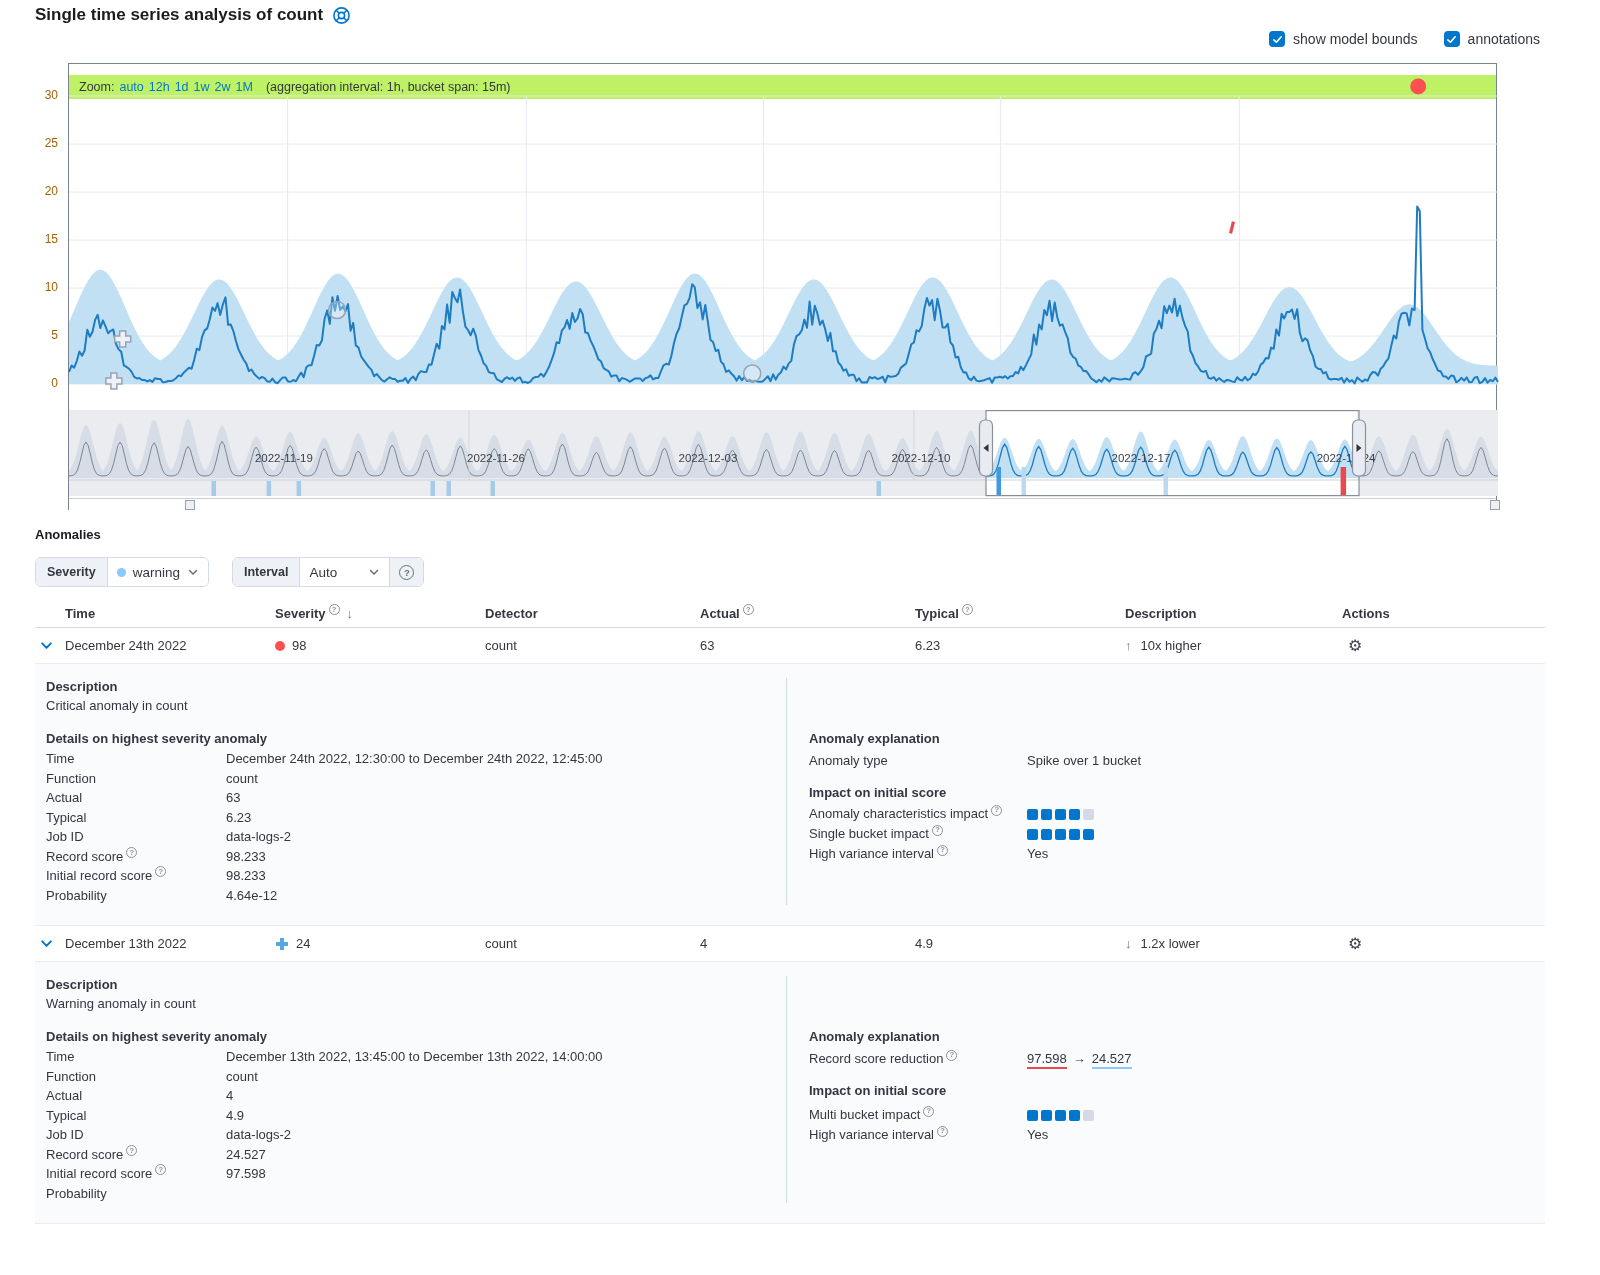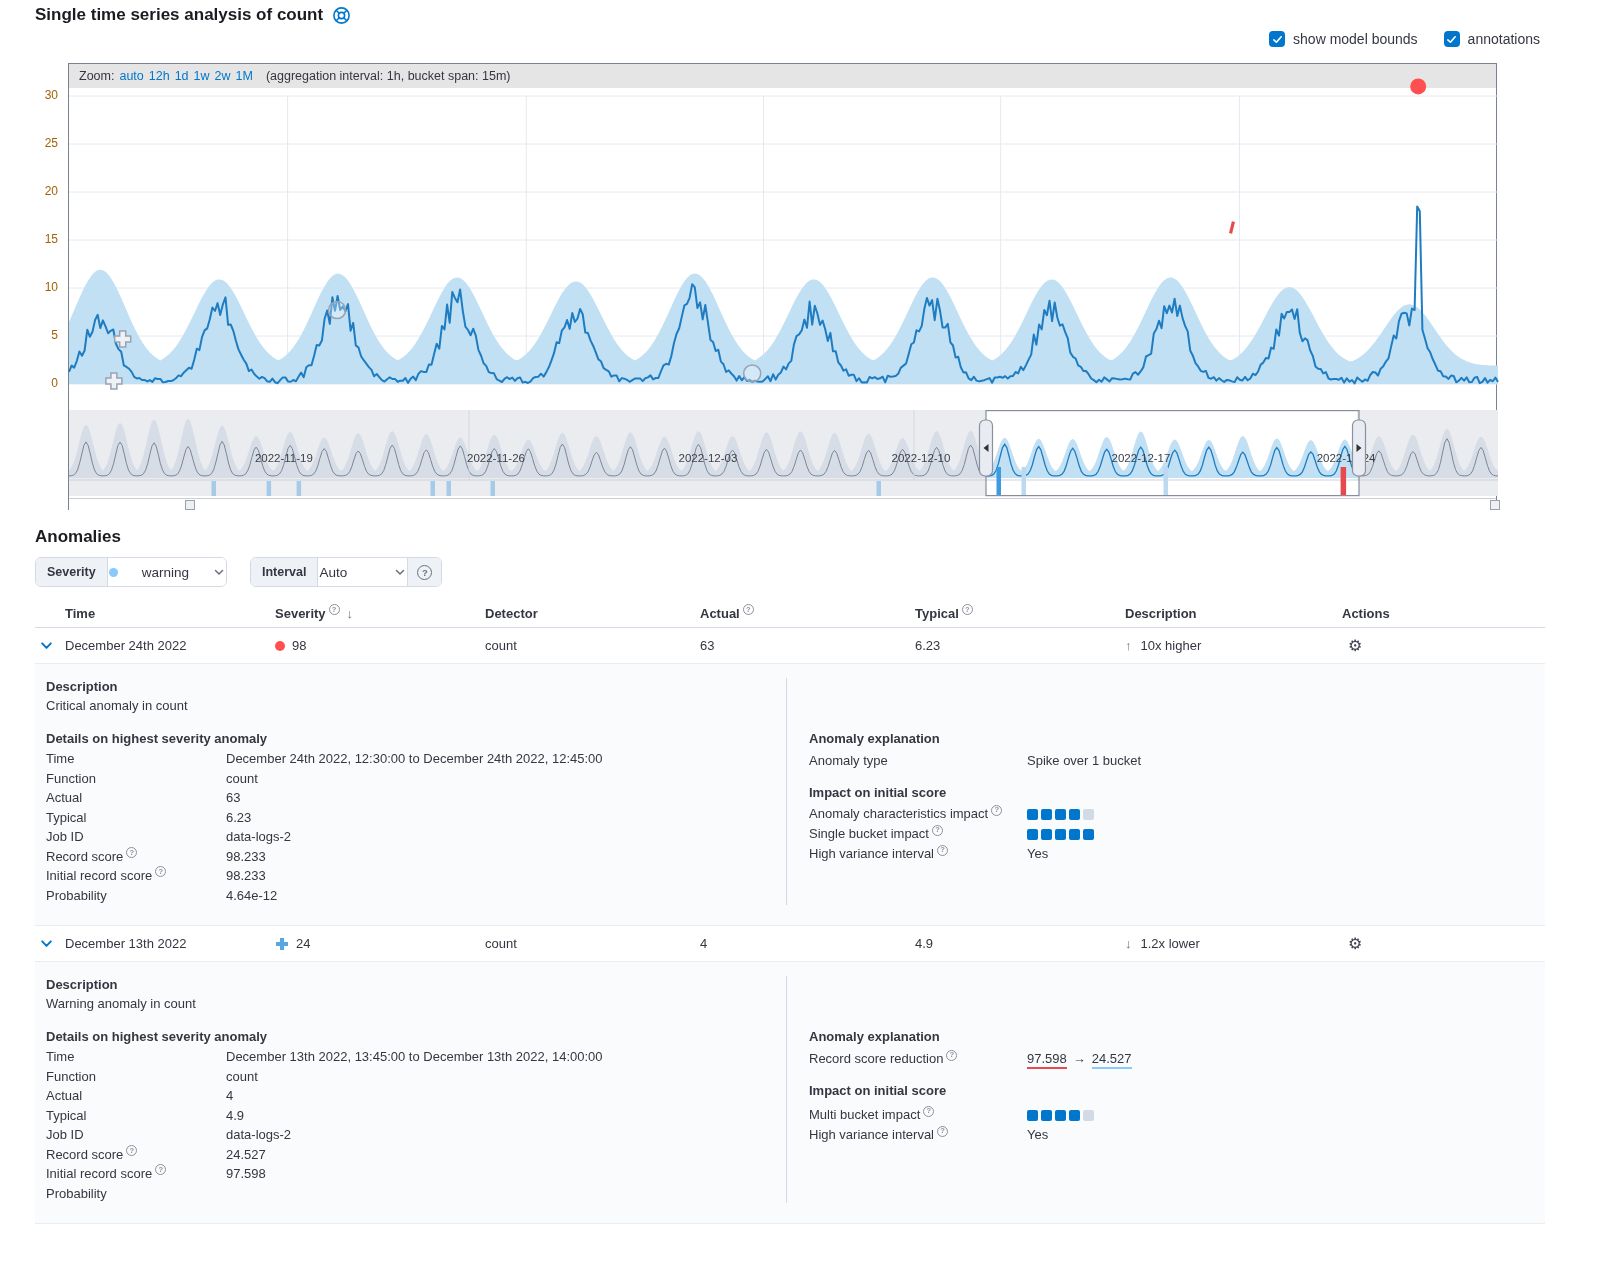--- a/index.html
+++ b/index.html
@@ -8,38 +8,38 @@
 
   
   .page-title { position:absolute; left:35px; top:5px; font-size:17px; font-weight:bold; color:#1a1c21; display:flex; align-items:center; gap:9px; }
   .cb-row { position:absolute; top:31px; right:60px; display:flex; gap:26px; align-items:center; font-size:14px; }
   .cb-item { display:flex; gap:8px; cursor:pointer; }
   .eui-cb { width:16px; height:16px; border-radius:4px; background:#0077cc; display:inline-flex; align-items:center; justify-content:center; }
 
   
   .ylab { position:absolute; width:30px; left:28px; text-align:right; font-size:12px; color:#a16207; }
   #chart-widget { position:absolute; left:68px; top:63px; width:1429px; height:447px; border:1.5px solid #7a8290; background:#fff; }
-  .zoom-bar { position:absolute; left:0; top:0; width:100%; height:24px; font-size:12.5px; display:flex; align-items:center; padding-left:10px; gap:5px; background:#e5e5e5; }
+  .zoom-bar { position:absolute; left:0; top:11px; width:100%; height:24px; font-size:12.5px; display:flex; align-items:center; padding-left:10px; gap:5px; background:#bef264; }
   .zoom-bar .lnk { color:#0077cc; cursor:pointer; }
   .zoom-bar .agg { margin-left:8px; color:#343741; }
   #focus-svg { position:absolute; left:0; top:24px; width:1429px; height:301px; overflow:visible; }
   .grid { stroke:#e4e9f0; stroke-width:1; }
   .xaxis-band { position:absolute; left:0; top:325px; width:100%; height:21px; background:#f4f6fa; border-top:1px solid #e4e9f0; border-bottom:1.5px solid #7a8290; }
   .xaxis-band .xt { position:absolute; top:3px; transform:translateX(-50%); font-size:12px; color:#343741; white-space:nowrap; }
   #context-svg { position:absolute; left:0; top:346px; width:1429px; height:88px; }
   .ctx-label { font-size:11.5px; fill:#3a3f47; text-anchor:middle; }
   .scroll-strip { position:absolute; left:0; top:434px; width:100%; height:13px; background:#fff; border-top:1px solid #c9ced6; }
   .strip-handle { position:absolute; top:1px; width:10px; height:10px; background:#edeff2; border:1px solid #9aa1ac; }
 
   
-  .sec-h { position:absolute; left:35px; top:527px; font-size:17px; font-weight:bold; color:#1a1c21; }
+  .sec-h { position:absolute; left:35px; top:527px; font-size:13px; font-weight:bold; color:#1a1c21; }
   .filters { position:absolute; left:35px; top:557px; display:flex; gap:23px; }
   .ctl-group { display:flex; height:30px; border:1px solid #d3dae6; border-radius:6px; overflow:hidden; background:#fff; }
   .ctl-label { background:#eef2f7; font-size:12.5px; font-weight:bold; display:flex; align-items:center; padding:0 11px; color:#343741; }
-  .ctl-value { display:flex; align-items:center; gap:24px; padding:0 1px; font-size:13.5px; cursor:pointer; background:#fff; border-left:1px solid #d3dae6; }
+  .ctl-value { display:flex; align-items:center; gap:7px; padding:0 9px; font-size:13.5px; cursor:pointer; background:#fff; border-left:1px solid #d3dae6; }
   .sev-dot { width:9px; height:9px; border-radius:50%; display:inline-block; }
   .ctl-append { display:flex; align-items:center; padding:0 9px; background:#eef2f7; border-left:1px solid #d3dae6; cursor:pointer; }
   .qcirc { width:15px; height:15px; border:1.2px solid #69707d; border-radius:50%; font-size:9.5px; display:inline-flex; align-items:center; justify-content:center; color:#69707d; font-weight:bold; }
 
   .anom-table { position:absolute; left:35px; top:600px; width:1510px; font-size:13px; }
   .t-grid { display:grid; grid-template-columns:30px 210px 210px 215px 215px 210px 205px 1fr; align-items:center; }
   .t-head { height:28px; border-bottom:1px solid #d3dae6; font-weight:bold; }
   .t-row { height:36px; border-bottom:1px solid #e9edf3; }
   .hcell { display:flex; align-items:center; gap:3px; }
   .suphelp { width:11px; height:11px; border:1px solid #8b919c; border-radius:50%; font-size:7.5px; color:#8b919c; display:inline-flex; align-items:center; justify-content:center; position:relative; top:-4px; font-weight:bold; }

